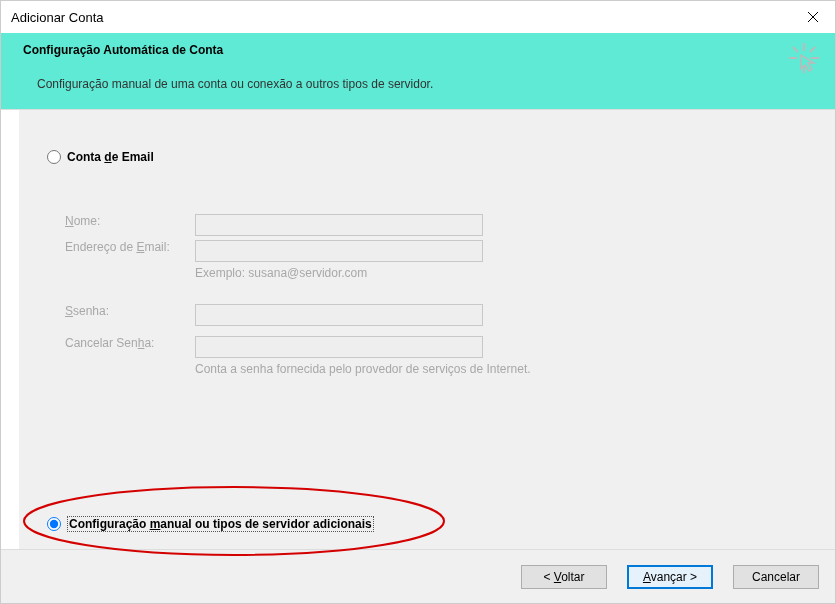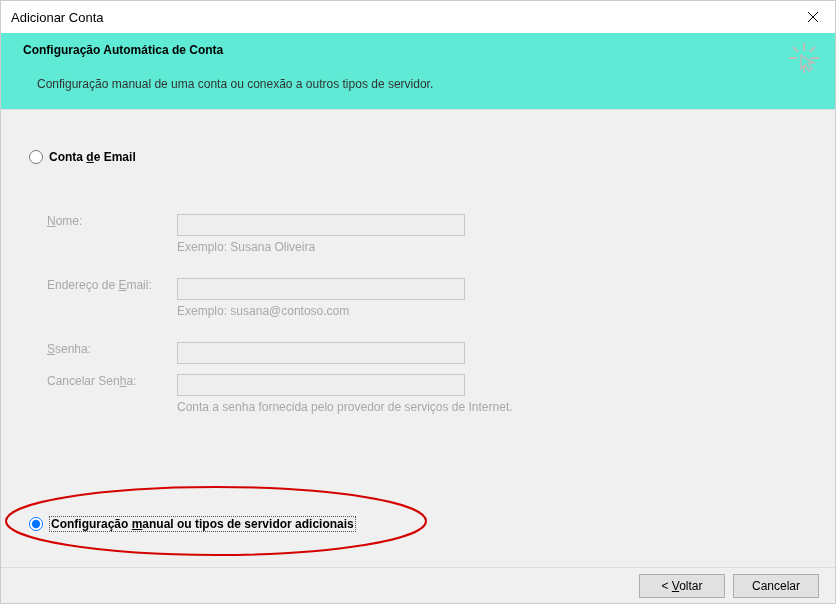--- a/index.html
+++ b/index.html
@@ -62,20 +62,21 @@
     position: absolute;
     right: 14px;
     top: 8px;
     color: #b0b0b0;
   }
   .body-section {
     background: #f0f0f0;
     padding: 40px 28px 10px 28px;
     height: 460px;
     position: relative;
+    margin-left: 18px;
   }
   .radio-row {
     display: flex;
     align-items: center;
     gap: 6px;
   }
   .radio-row input[type=radio] {
     width: 14px; height: 14px;
   }
   .radio-label {
@@ -130,28 +131,28 @@
     left: 0px;
     bottom: 10px;
     width: 430px;
     height: 78px;
     z-index: 1;
     pointer-events: none;
   }
   .footer {
     position: absolute;
     bottom: 0; left: 0; right: 0;
-    height: 36px;
+    height: 54px;
     border-top: 1px solid #ddd;
     background: #f0f0f0;
     display: flex;
     align-items: center;
     justify-content: flex-end;
     padding-right: 16px;
-    gap: 8px;
+    gap: 20px;
   }
   .btn {
     min-width: 86px;
     height: 24px;
     background: #e1e1e1;
     border: 1px solid #adadad;
     font-size: 12px;
     cursor: pointer;
     padding: 0 10px;
   }
@@ -197,27 +198,26 @@
     <div class="radio-row">
       <input type="radio" name="acct" style="">
       <span class="radio-label"><span>Conta </span><span class="underline-letter">d</span><span>e Email</span></span>
     </div>
 
     <div class="form-grid">
       <div class="form-row">
         <span class="form-label"><span class="underline-letter">N</span><span>ome:</span></span>
         <input class="form-input" type="text" disabled="" style="">
       </div>
-      <div class="form-hint">Exemplo: Susana Oliveira</div>
 
       <div class="form-row">
         <span class="form-label"><span>Endereço de </span><span class="underline-letter">E</span><span>mail:</span></span>
         <input class="form-input" type="text" disabled="" style="">
       </div>
-      <div class="form-hint">Exemplo: susana@contoso.com</div>
+      <div class="form-hint">Exemplo: susana@servidor.com</div>
 
       <div class="form-row">
         <span class="form-label"><span class="underline-letter">S</span><span>senha:</span></span>
         <input class="form-input" type="password" disabled="" style="">
       </div>
       <div style="height:6px"></div>
       <div class="form-row">
         <span class="form-label"><span>Cancelar Sen</span><span class="underline-letter">h</span><span>a:</span></span>
         <input class="form-input" type="password" disabled="" style="">
       </div>
@@ -230,16 +230,17 @@
 
     <div class="radio-row manual-row">
       <input type="radio" name="acct" checked="" style="">
       <span class="radio-label"><span>Configuração </span><span class="underline-letter">m</span><span>anual ou tipos de servidor adicionais</span></span>
     </div>
 
   </div>
 
   <div class="footer">
     <button class="btn"><span>&lt; </span><span class="underline-letter">V</span><span>oltar</span></button>
+    <button class="btn default"><span class="underline-letter">A</span><span>vançar &gt;</span></button>
     <button class="btn">Cancelar</button>
   </div>
 
 </div>
 
 </body></html>

